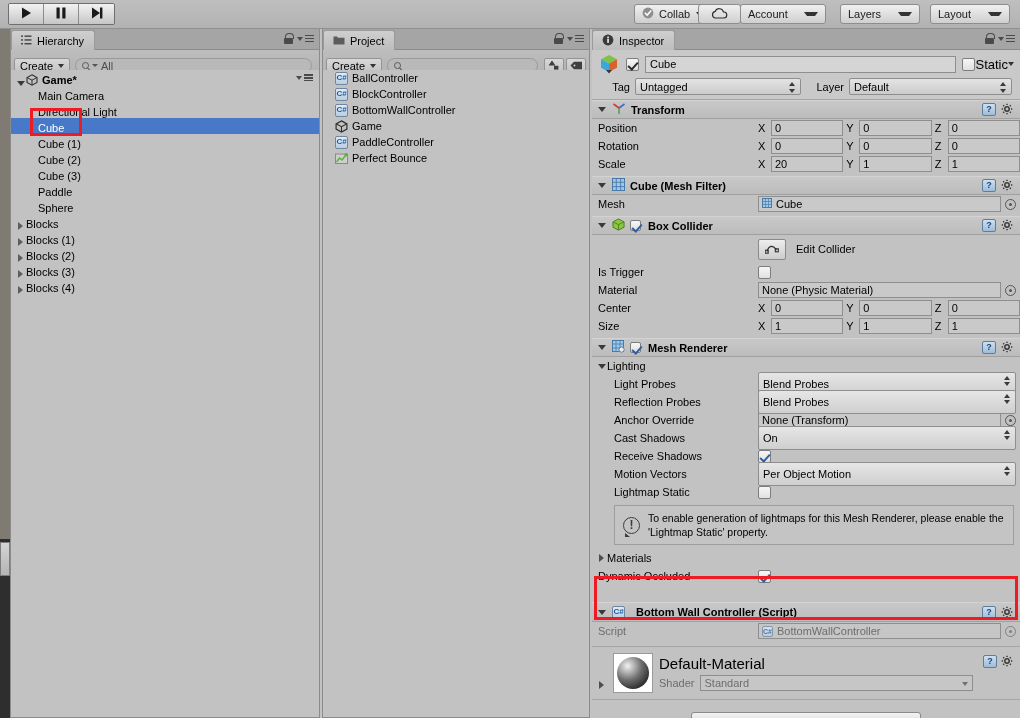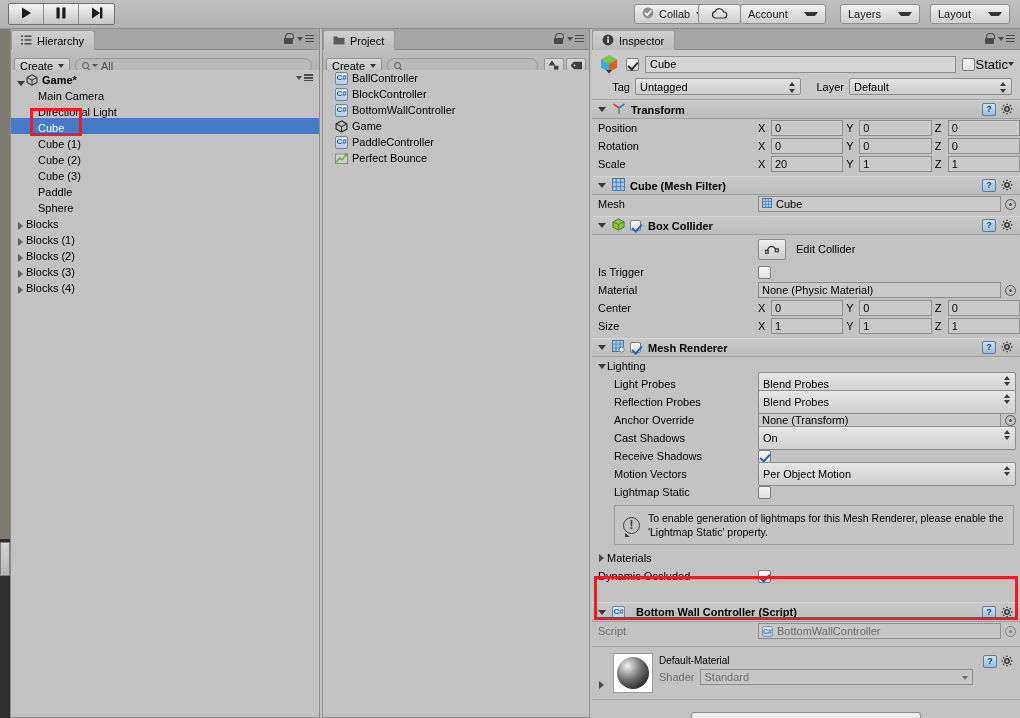--- a/index.html
+++ b/index.html
@@ -922,21 +922,21 @@
       </div>
 
       <div class="matsec">
         <span class="foldout" style="align-self:flex-end;padding-bottom:4px;">
           <span style="width:0;height:0;border-top:4px solid transparent;border-bottom:4px solid transparent;border-left:5px solid #4e4e4e;"></span>
         </span>
         <span class="matball">
             <span class="ball"></span>
           </span>
         <span style="flex:1;display:flex;flex-direction:column;gap:3px;padding-top:2px;">
-          <span style="font-size:10px;">Default-Material</span>
+          <span style="font-size:15px;">Default-Material</span>
           <span style="display:flex;align-items:center;gap:6px;">
             <span style="color:#6d6d6d;">Shader</span>
             <span class="field" style="flex:1;margin-right:4px;color:#6d6d6d;position:relative;background:#c6c6c6;">
               <span>Standard</span>
               <span class="caret" style="position:absolute;right:4px;top:6px;border-top-color:#707070;"></span>
             </span>
           </span>
         </span>
         <span style="display:flex;align-items:flex-start;gap:4px;padding-top:2px;">
           <span class="help-icon">?</span>

